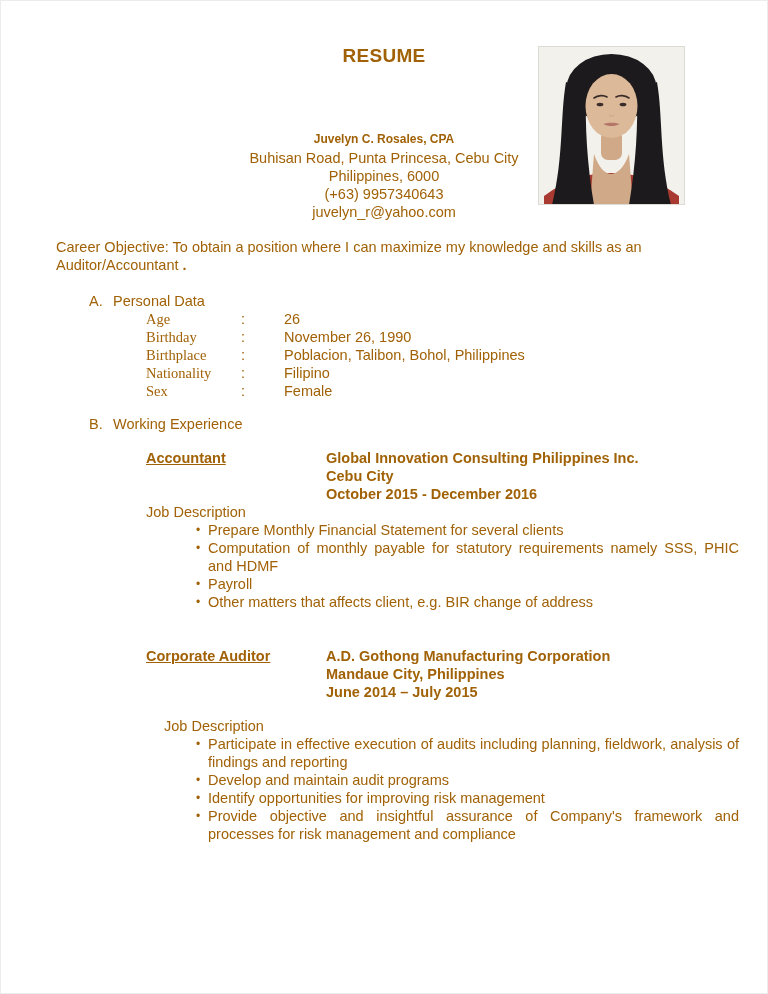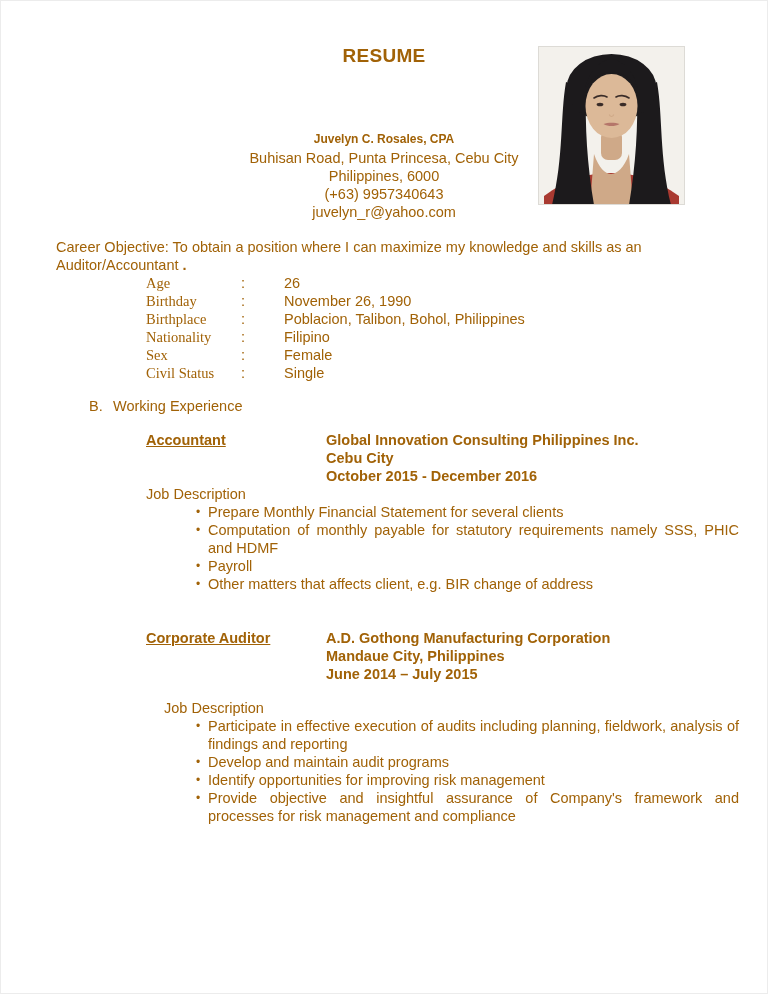--- a/index.html
+++ b/index.html
@@ -101,20 +101,23 @@
   <div class="contact">
     <div class="contact-name">Juvelyn C. Rosales, CPA</div>
     <div class="contact-line">Buhisan Road, Punta Princesa, Cebu City</div>
     <div class="contact-line">Philippines, 6000</div>
     <div class="contact-line">(+63) 9957340643</div>
     <div class="contact-line">juvelyn_r@yahoo.com</div>
   </div>
 
   <div class="objective"><span>Career Objective: To obtain a position where I can maximize my knowledge and skills as an Auditor/Accountant</span> <span class="objective-end">.</span></div>
 
+  <div class="section-heading heading-a">
+    <span class="sec-label">A.</span><span>Personal Data</span>
+  </div>
 
   <div class="pd-rows">
 
       <div class="pd-row">
         <span class="pd-label">Age</span><span class="pd-sep">:</span><span class="pd-value">26</span>
       </div>
 
       <div class="pd-row">
         <span class="pd-label">Birthday</span><span class="pd-sep">:</span><span class="pd-value">November 26, 1990</span>
       </div>
@@ -124,23 +127,20 @@
       </div>
 
       <div class="pd-row">
         <span class="pd-label">Nationality</span><span class="pd-sep">:</span><span class="pd-value">Filipino</span>
       </div>
 
       <div class="pd-row">
         <span class="pd-label">Sex</span><span class="pd-sep">:</span><span class="pd-value">Female</span>
       </div>
 
-      <div class="pd-row">
-        <span class="pd-label">Civil Status</span><span class="pd-sep">:</span><span class="pd-value">Single</span>
-      </div>
     </div>
 
   <div class="section-heading heading-b">
     <span class="sec-label">B.</span><span>Working Experience</span>
   </div>
 
   <div class="job job-1">
     <div class="job-header">
       <div class="job-position">
         <span class="job-position-text">Accountant</span>

